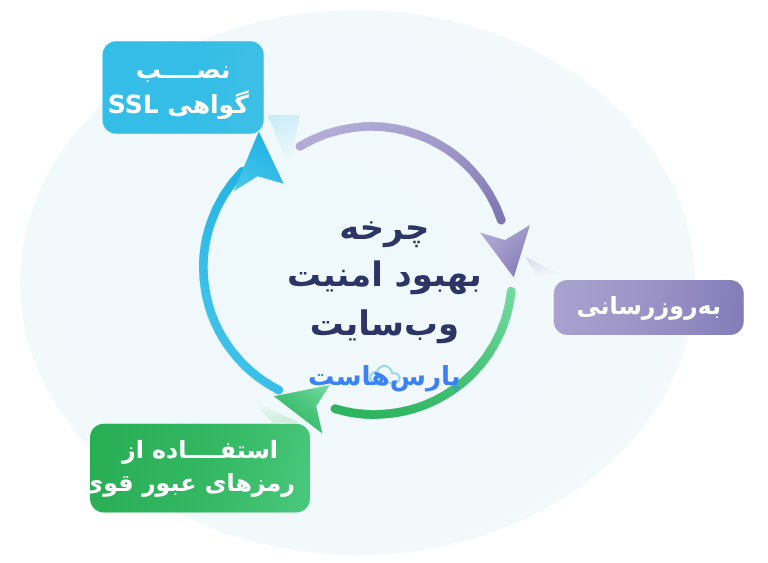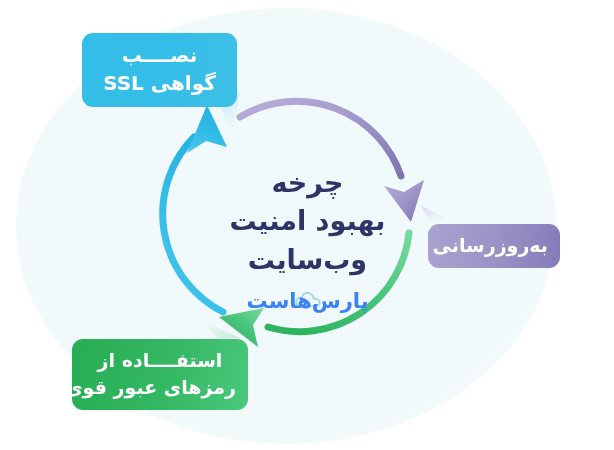--- a/index.html
+++ b/index.html
@@ -96,28 +96,28 @@
     font-weight: bold;
     padding: 8px 12px 9px 12px;
     line-height: 1.42;
     z-index: 5;
   }
   .badge-line { white-space: nowrap; }
 
   .badge-ssl {
     left: 82px;
     top: 33px;
-    width: 155px;
+    width: 129px;
     font-size: 20px;
     background: linear-gradient(100deg, #33bee8 0%, #34bde7 55%, #3ec0e6 100%);
   }
   .badge-update {
-    left: 428px;
+    left: 443px;
     top: 224px;
-    width: 132px;
+    width: 152px;
     font-size: 19px;
     background: linear-gradient(95deg, #aaa3d0 0%, #9b93c6 50%, #847cb8 100%);
   }
   .badge-password {
     left: 72px;
     top: 339px;
     width: 176px;
     font-size: 19px;
     background: linear-gradient(105deg, #27ad54 0%, #34b863 55%, #4ac97d 100%);
   }

